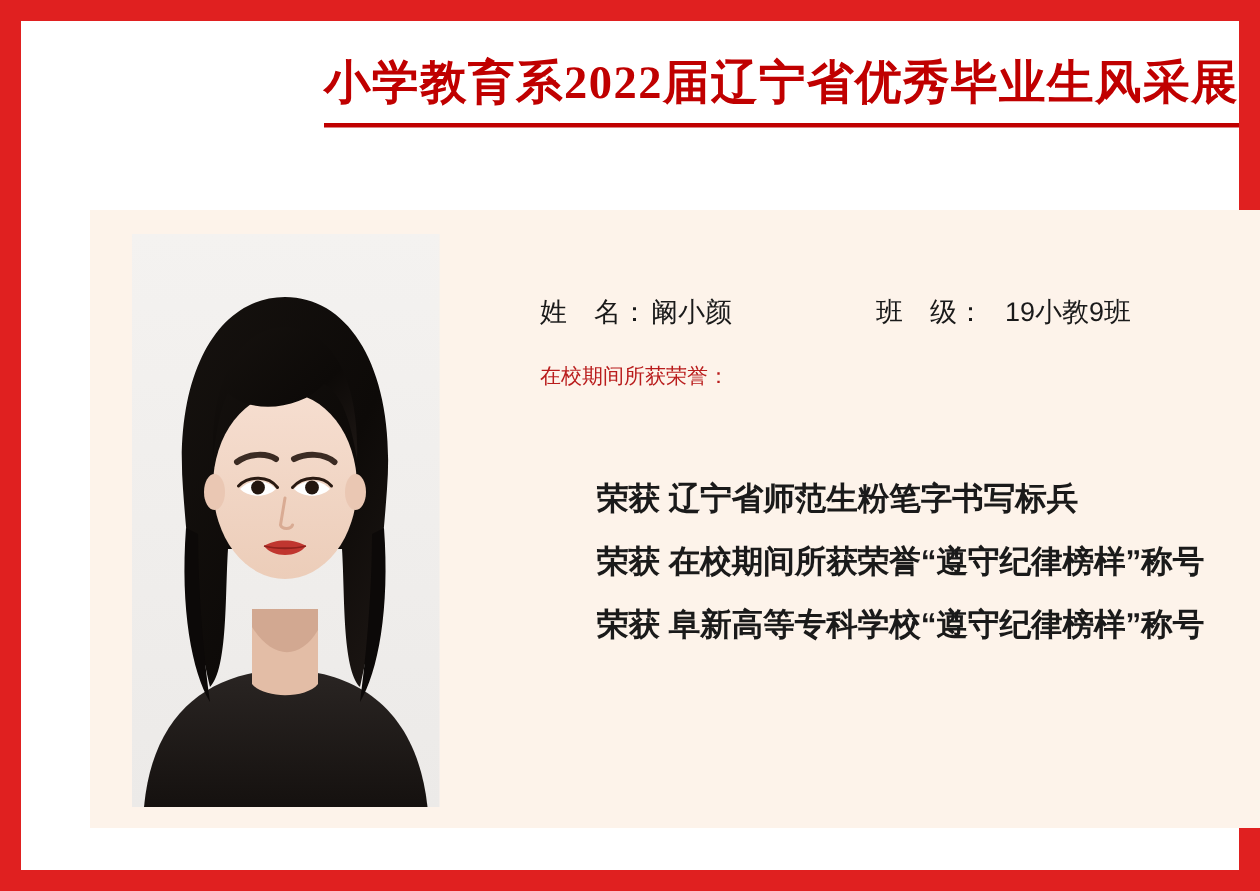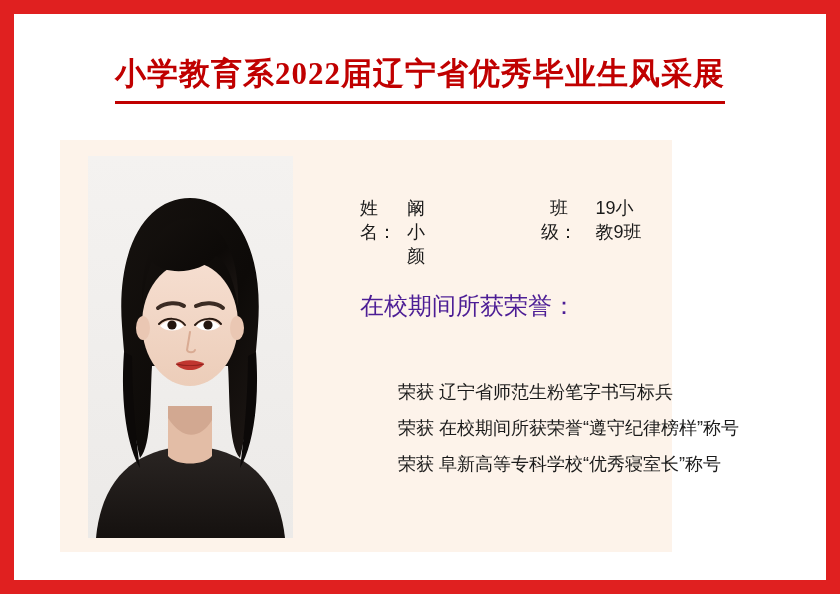--- a/index.html
+++ b/index.html
@@ -17,39 +17,39 @@
     position: absolute;
     left: 14px;
     top: 14px;
     width: 812px;
     height: 566px;
     background: #ffffff;
     box-sizing: border-box;
   }
   .title-wrap {
     width: 100%;
-    padding-top: 39px;
-    text-align: center;
+    padding-top: 20px;
+    text-align: right;
   }
   .title {
     display: inline-block;
     font-family: "Liberation Serif", serif;
     font-weight: bold;
     font-size: 31px;
     letter-spacing: 1px;
     color: #c00000;
     padding-bottom: 6px;
     border-bottom: 3px solid #c00000;
     white-space: nowrap;
   }
   .card {
     position: absolute;
     left: 46px;
     top: 126px;
-    width: 612px;
+    width: 780px;
     height: 412px;
     background: #fdf3ea;
   }
   .photo {
     position: absolute;
     left: 28px;
     top: 16px;
     width: 205px;
     height: 382px;
     background: linear-gradient(180deg, #f3f1ef 0%, #efedeb 100%);
@@ -69,32 +69,33 @@
     color: #1a1a1a;
     font-family: "Liberation Sans", sans-serif;
   }
   .lbl-name { letter-spacing: 0px; }
   .val-name { margin-left: 2px; }
   .spacer { flex: 0 0 96px; }
   .lbl-class { letter-spacing: 0px; text-align: center; }
   .val-class { margin-left: 14px; }
   .row-honor-label {
     margin-top: 22px;
-    font-size: 24px;
-    color: #4c1d95;
+    font-size: 14px;
+    color: #b91c1c;
   }
   .honors {
     margin-top: 52px;
     margin-left: 38px;
   }
   .honor-item {
-    font-size: 18px;
+    font-size: 21px;
     color: #1a1a1a;
     line-height: 2.0;
     white-space: nowrap;
+    font-weight: bold;
   }
 </style>
 </head>
 <body>
 
 <div class="poster">
 
   <div class="title-wrap">
     <div class="title">小学教育系2022届辽宁省优秀毕业生风采展</div>
   </div>
@@ -166,18 +167,18 @@
         <span class="spacer"></span>
         <span class="lbl-class">班　级：</span>
         <span class="val-class">19小教9班</span>
       </div>
 
       <div class="row-honor-label">在校期间所获荣誉：</div>
 
       <div class="honors">
         <div class="honor-item">荣获  辽宁省师范生粉笔字书写标兵</div>
         <div class="honor-item">荣获  在校期间所获荣誉“遵守纪律榜样”称号</div>
-        <div class="honor-item">荣获  阜新高等专科学校“优秀寝室长”称号</div>
+        <div class="honor-item">荣获  阜新高等专科学校“遵守纪律榜样”称号</div>
       </div>
     </div>
 
   </div>
 </div>
 
 </body></html>

